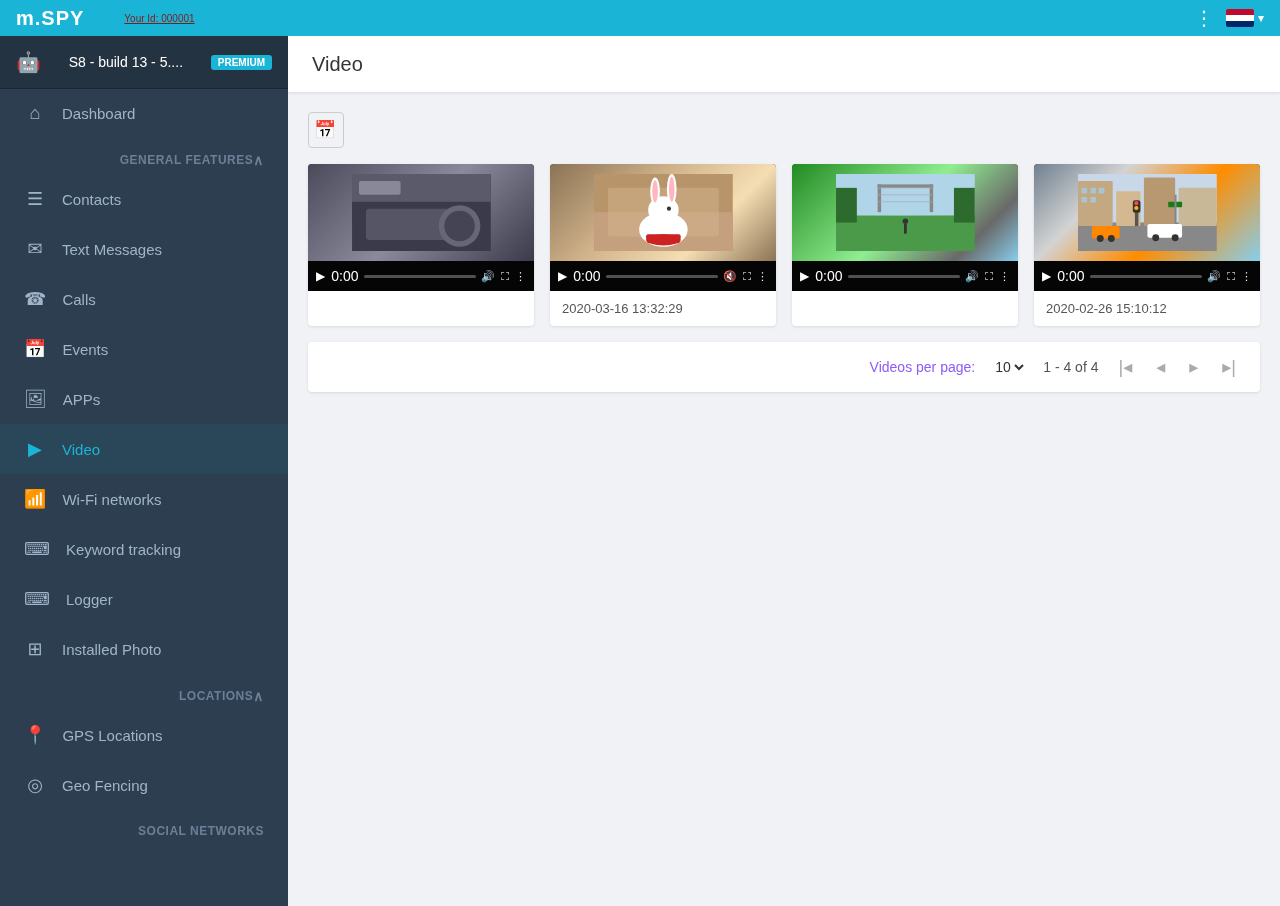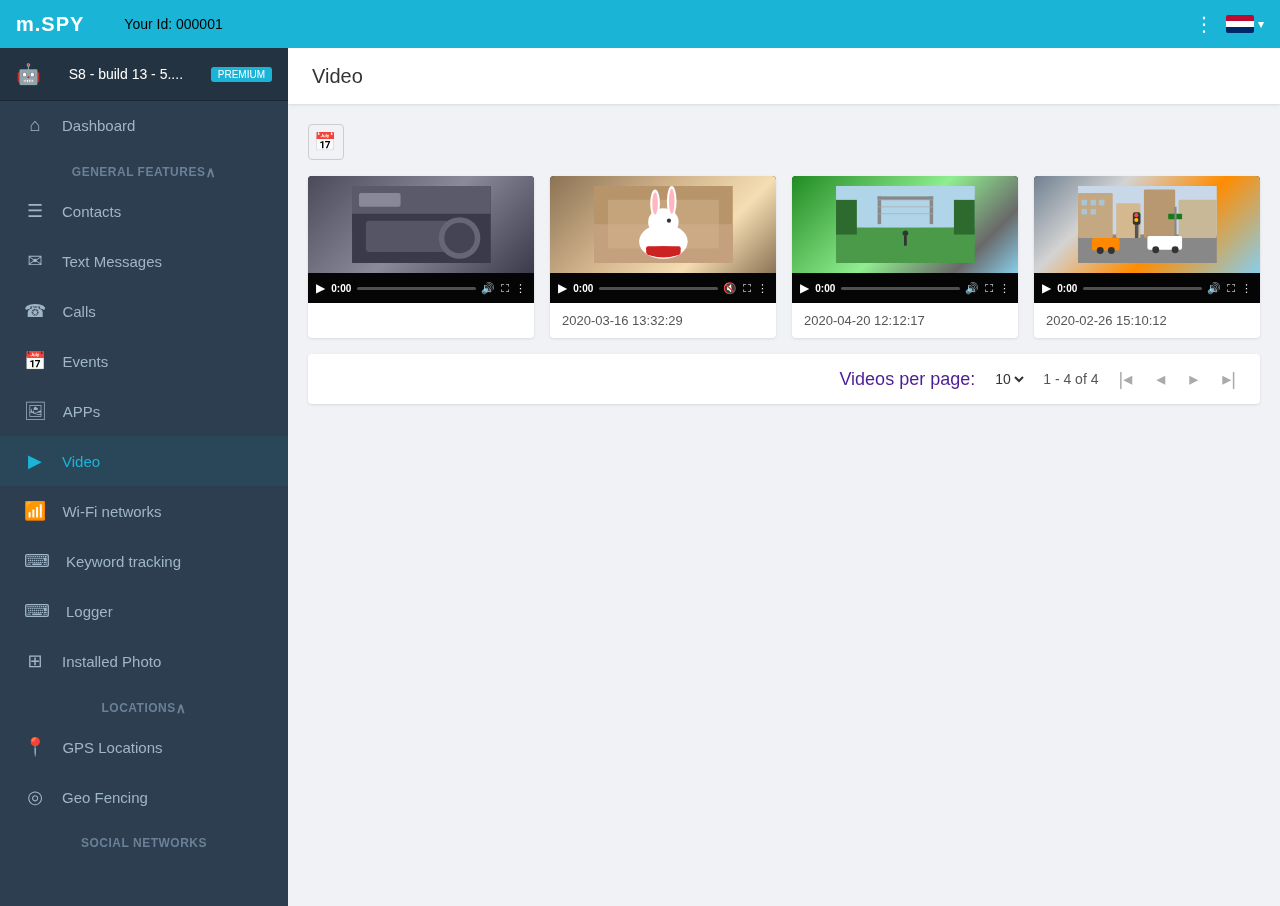--- a/index.html
+++ b/index.html
@@ -1,39 +1,40 @@
 <!DOCTYPE html>
 <html><head>
   <meta charset="utf-8">
   <style>
     * { margin: 0; padding: 0; box-sizing: border-box; }
     body { font-family: 'Segoe UI', Arial, sans-serif; display: flex; flex-direction: column; height: 906px; overflow: hidden; background: #f5f5f5; }
 
     
     .top-header {
       background: #1ab5d6;
-      height: 48px;
+      height: 36px;
       display: flex;
       align-items: center;
       padding: 0 16px;
       flex-shrink: 0;
       z-index: 10;
     }
     .logo {
       color: white;
       font-weight: 900;
       font-size: 20px;
       letter-spacing: 1px;
       margin-right: 40px;
     }
     .logo span { color: #fff; }
     .user-id {
-      color: #000000;
-      font-size: 14px;
+      color: #7f1d1d;
+      font-size: 10px;
       flex: 1;
+      text-decoration: underline;
     }
     .header-right {
       display: flex;
       align-items: center;
       gap: 12px;
     }
     .three-dots-header {
       color: white;
       font-size: 20px;
       cursor: pointer;
@@ -83,40 +84,40 @@
     .device-name {
       color: white;
       font-size: 14px;
       flex: 1;
       text-align: center;
     }
     .premium-badge {
       background: #1ab5d6;
       color: white;
       font-size: 10px;
-      font-weight: normal;
+      font-weight: bold;
       padding: 2px 7px;
       border-radius: 3px;
     }
     .nav-item {
       display: flex;
       align-items: center;
       gap: 16px;
       padding: 14px 24px;
       color: #a0b5c8;
       cursor: pointer;
       font-size: 15px;
       transition: background 0.15s;
     }
     .nav-item.active { color: #1ab5d6; background: rgba(26,181,214,0.08); }
     .nav-item .nav-icon { font-size: 18px; min-width: 22px; text-align: center; }
     .section-header {
       display: flex;
       align-items: center;
-      justify-content: center;
+      justify-content: flex-end;
       padding: 14px 24px 6px 24px;
       color: #6b8096;
       font-size: 12px;
       font-weight: 600;
       letter-spacing: 0.5px;
     }
     .section-header .chevron { font-size: 14px; cursor: pointer; }
 
     
     .content {
@@ -208,42 +209,42 @@
       position: absolute;
       bottom: 0; left: 0; right: 0;
       height: 30px;
       background: rgba(0,0,0,0.8);
       display: flex;
       align-items: center;
       padding: 0 8px;
       gap: 6px;
     }
     .ctrl-btn { color: white; font-size: 12px; cursor: pointer; display: flex; align-items: center; }
-    .time-display { color: white; font-size: 10px; font-weight: bold; }
+    .time-display { color: white; font-size: 14px; }
     .progress-bar-container { flex: 1; height: 3px; background: rgba(255,255,255,0.3); border-radius: 2px; position: relative; }
     .progress-bar-fill { height: 100%; width: 0%; background: white; border-radius: 2px; }
     .ctrl-icon { color: white; font-size: 11px; cursor: pointer; }
     .video-timestamp {
       padding: 10px 12px;
       font-size: 13px;
       color: #555;
     }
 
     
     .pagination-bar {
       background: white;
       border-radius: 4px;
       padding: 12px 20px;
       display: flex;
       align-items: center;
       justify-content: flex-end;
       gap: 16px;
       box-shadow: 0 1px 3px rgba(0,0,0,0.1);
     }
-    .per-page-label { color: #4c1d95; font-size: 18px; }
+    .per-page-label { color: #8b5cf6; font-size: 14px; }
     .per-page-select {
       border: none;
       background: none;
       font-size: 14px;
       color: #333;
       cursor: pointer;
     }
     .page-info { color: #555; font-size: 14px; }
     .page-nav-btn {
       background: none;
@@ -462,21 +463,20 @@
               <span class="ctrl-btn">▶</span>
               <span class="time-display">0:00</span>
               <div class="progress-bar-container">
                 <div class="progress-bar-fill"></div>
               </div>
               <span class="ctrl-icon">🔊</span>
               <span class="ctrl-icon">⛶</span>
               <span class="ctrl-icon">⋮</span>
             </div>
           </div>
-          <div class="video-timestamp">2020-04-20 12:12:17</div>
         </div>
 
         <div class="video-card">
           <div class="video-player">
             <div class="video-thumb thumb-4">
               <div class="thumb-content">
                 <svg width="80%" height="80%" viewBox="0 0 200 112" xmlns="http://www.w3.org/2000/svg">
 
                   <rect width="200" height="70" fill="#c8d8e8"></rect>
 

